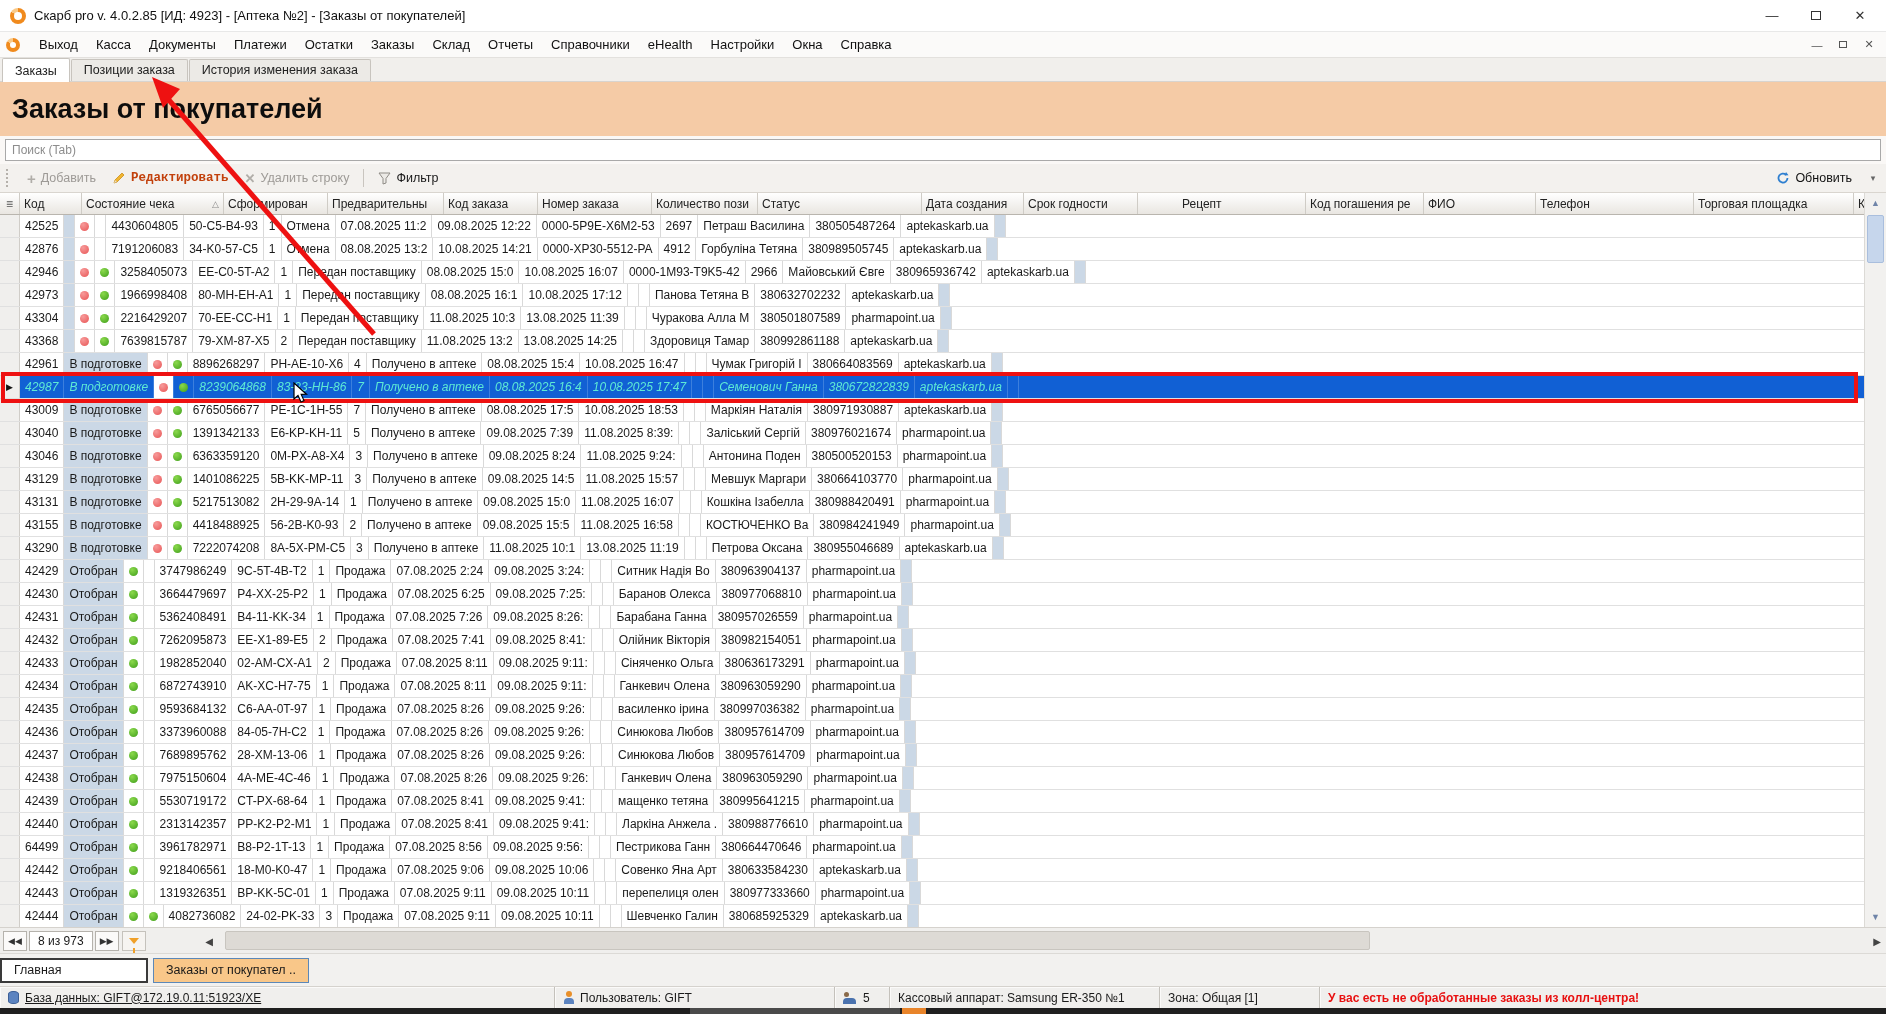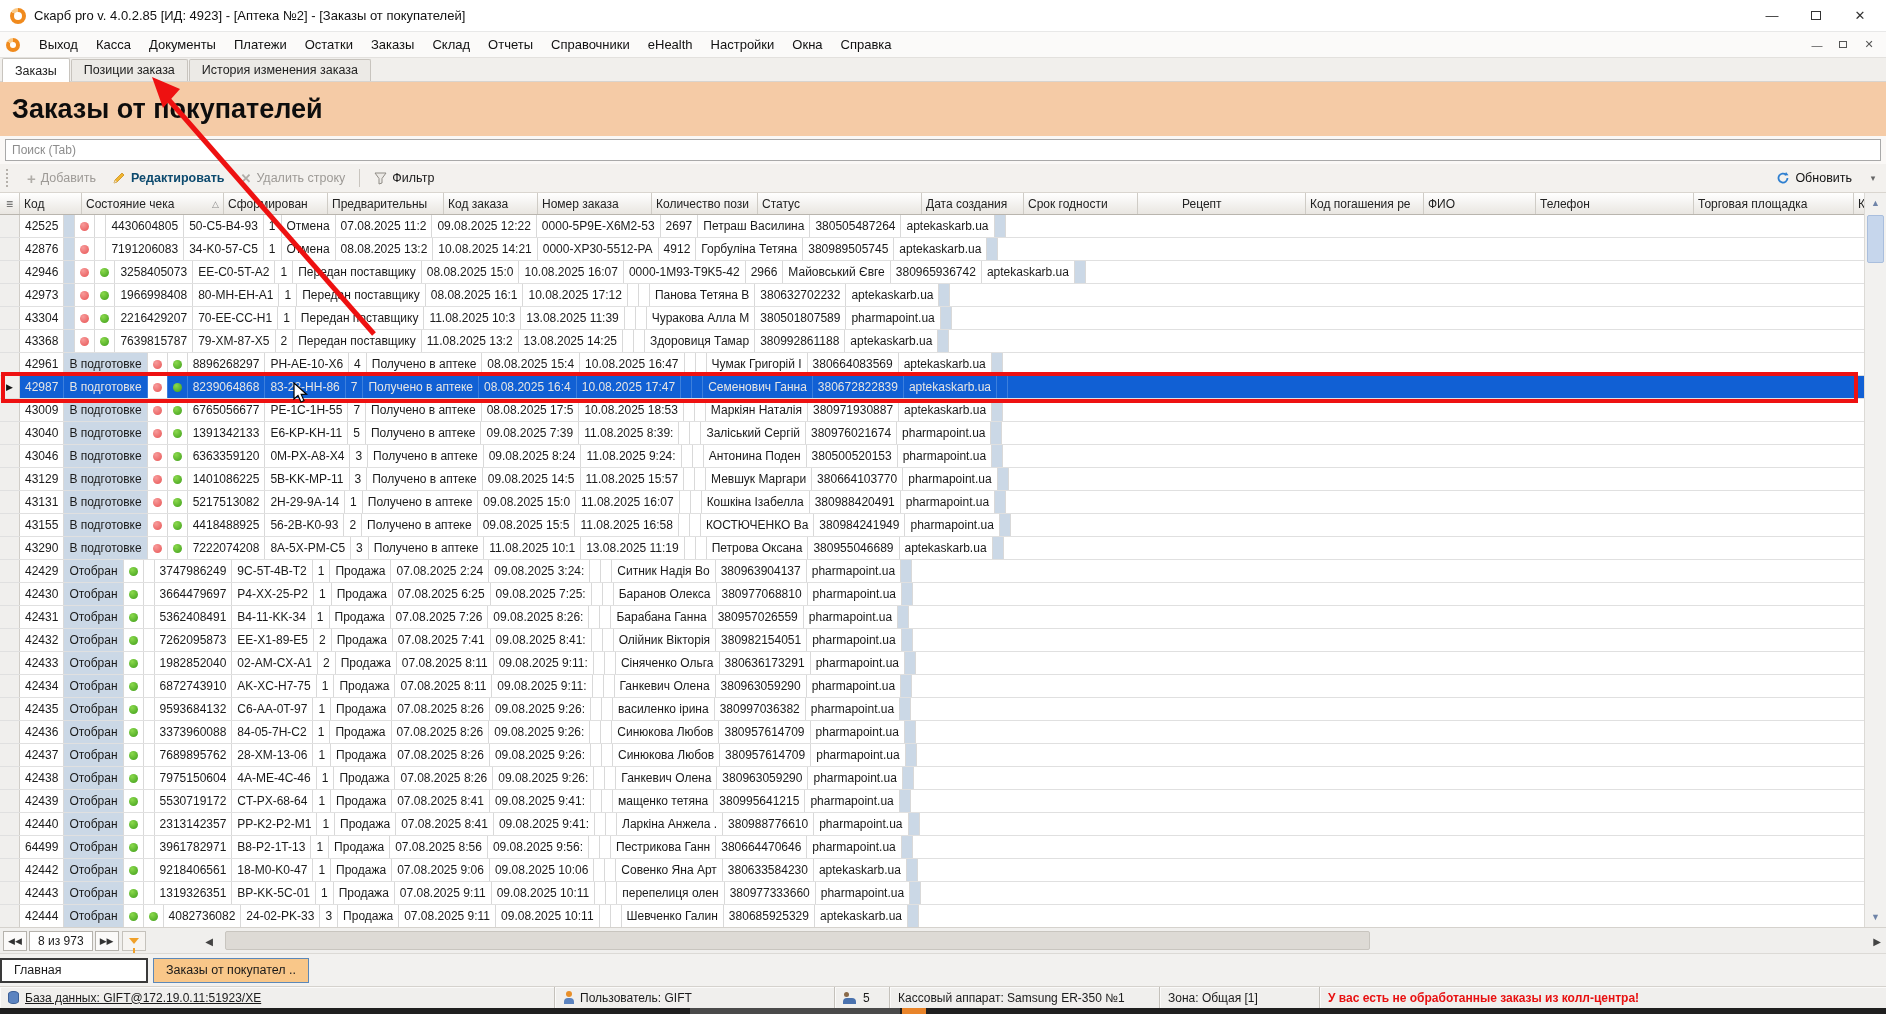--- a/index.html
+++ b/index.html
@@ -35,21 +35,21 @@
   
   .searchrow { height:28px; background:#faf8f6; display:flex; align-items:center; padding:0 5px; }
   .searchrow input { width:100%; height:22px; border:1px solid #a9a9a9; padding:0 6px; font-size:12px; font-family:inherit; color:#be185d; background:#fff; }
   .searchrow input::placeholder { color:#8d8d8d; }
 
   
   .toolbar { height:29px; background:#f3f1ee; border-bottom:1px solid #d9d5cf; display:flex; align-items:center; padding:0 6px; }
   .grip { width:5px; height:18px; border-left:2px dotted #b5b1ab; margin:0 8px 0 0; }
   .tbtn { display:flex; align-items:center; gap:5px; padding:3px 8px; font-size:12.5px; }
   .tbtn.disabled { color:#9d9a96; }
-  .tbtn.enabled { color:#0c4a6e; font-weight:700; }
+  .tbtn.enabled { color:#c2410c; font-weight:700;font-family:Liberation Mono, monospace; }
   .tsep { width:1px; height:18px; background:#c9c5bf; margin:0 6px; }
   .plus { font-weight:700; font-size:15px; color:#b0ada8; line-height:1; }
   .xicon { font-weight:700; font-size:13px; color:#b0ada8; line-height:1; }
   .spacer { flex:1; }
   .refresh-label { color:#111; font-size:12.5px; }
   .mini-drop { width:14px; height:18px; display:flex; align-items:center; justify-content:center; color:#666; font-size:9px; margin-left:6px; }
 
   
   .grid { position:relative; height:734px; overflow:hidden; background:#fff; }
   .ghead { display:flex; height:22px; background:linear-gradient(#ffffff,#e9e6e1); border-bottom:1px solid #b9b5ae; width:1864px; }
@@ -60,21 +60,21 @@
   .grow { display:flex; height:23px; border-bottom:1px solid #e0e0e0; background:#fff; }
   .gcell { border-right:1px solid #d9d9d9; padding:0 5px; display:flex; align-items:center; overflow:hidden; white-space:nowrap; flex:none; font-size:12px; }
   .gcell.r { justify-content:flex-end; }
   .gcell.c { justify-content:center; }
   .gcell.shaded { background:#cbd8e6; }
   .gutter { width:20px; flex:none; background:#f0efed; border-right:1px solid #d0cdc8; display:flex; align-items:center; justify-content:center; font-size:9px; color:#111; }
   .dot { width:9px; height:9px; border-radius:50%; }
   .dot.red { background:radial-gradient(circle at 35% 30%, #f79a9a, #e85555); }
   .dot.green { background:radial-gradient(circle at 35% 30%, #8bd94c, #3f9e1b); }
   .grow.selected { background:#1160d4; }
-  .grow.selected .gcell { color:#e5e5e5; border-right-color:#3c7fdd; background:#1160d4; }
+  .grow.selected .gcell { color:#5eead4; border-right-color:#3c7fdd; background:#1160d4;font-style:italic; }
   .grow.selected .gcell.focus { background:#fff; }
   .grow.selected .gcell.shaded { background:#1160d4; }
 
   
   .vscroll { position:absolute; top:0; right:0; width:22px; height:734px; background:#f2f1ef; border-left:1px solid #dcdad6; }
   .vbtn { height:20px; display:flex; align-items:center; justify-content:center; color:#6f84a8; font-size:9px; background:#f2f1ef; }
   .vbtn.bottom { position:absolute; bottom:0; left:0; right:0; }
   .vthumb { position:absolute; top:22px; left:2px; right:2px; height:48px; background:#c6d6ec; border:1px solid #a9bedd; border-radius:2px; }
 
   

